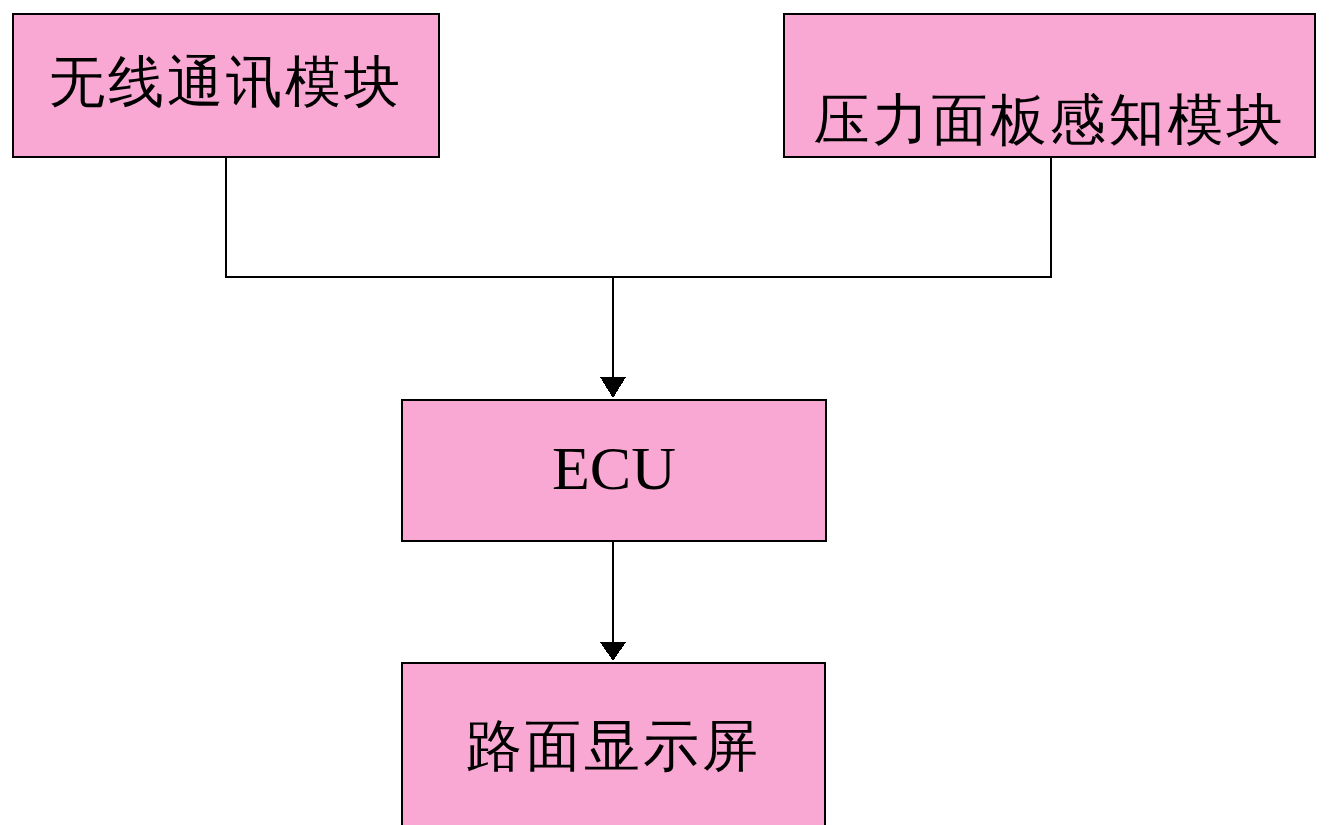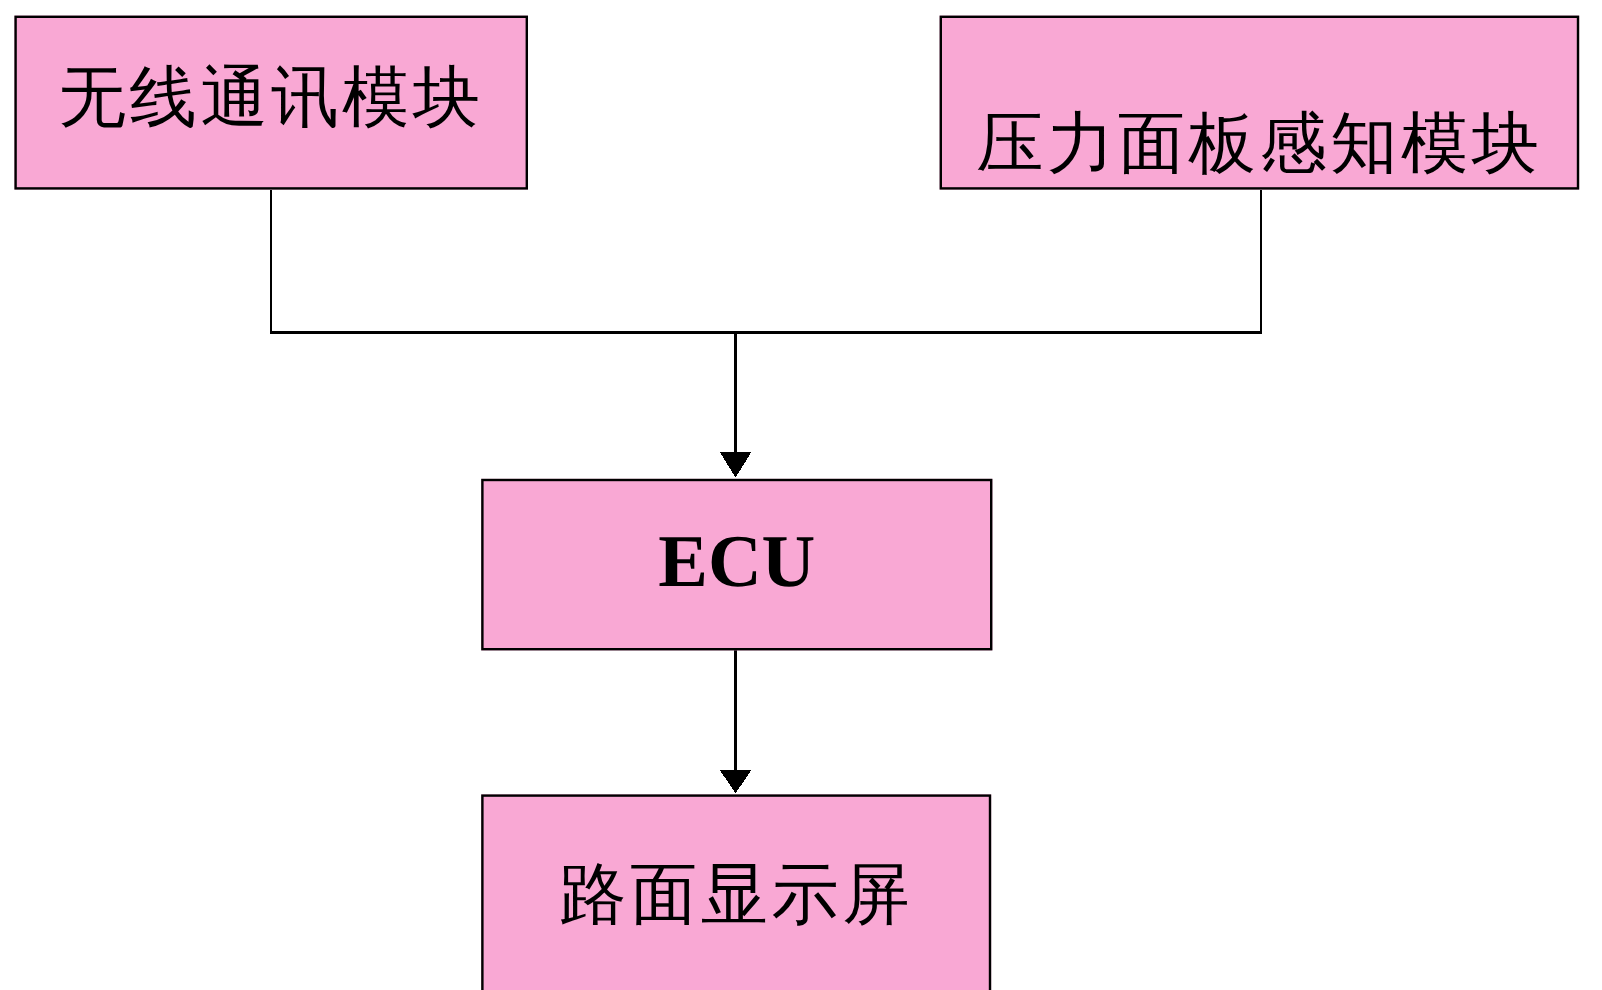--- a/index.html
+++ b/index.html
@@ -41,21 +41,20 @@
   .zh {
     font-family: "DejaVu Sans", sans-serif;
     font-size: 56px;
     letter-spacing: 3px;
     padding-bottom: 8px;
   }
   .latin {
     font-family: "Liberation Serif", serif;
     font-size: 62px;
     padding-bottom: 6px;
-    font-weight: bold;
   }
   .node-wireless { left: 12px;  top: 13px;  width: 428px; height: 145px; }
   .node-pressure { left: 783px; top: 13px;  width: 533px; height: 145px; align-items: flex-end; }
   .node-ecu      { left: 401px; top: 399px; width: 426px; height: 143px; }
   .node-display  { left: 401px; top: 662px; width: 425px; height: 176px; }
 </style>
 </head>
 <body>
 
 <div class="stage">

